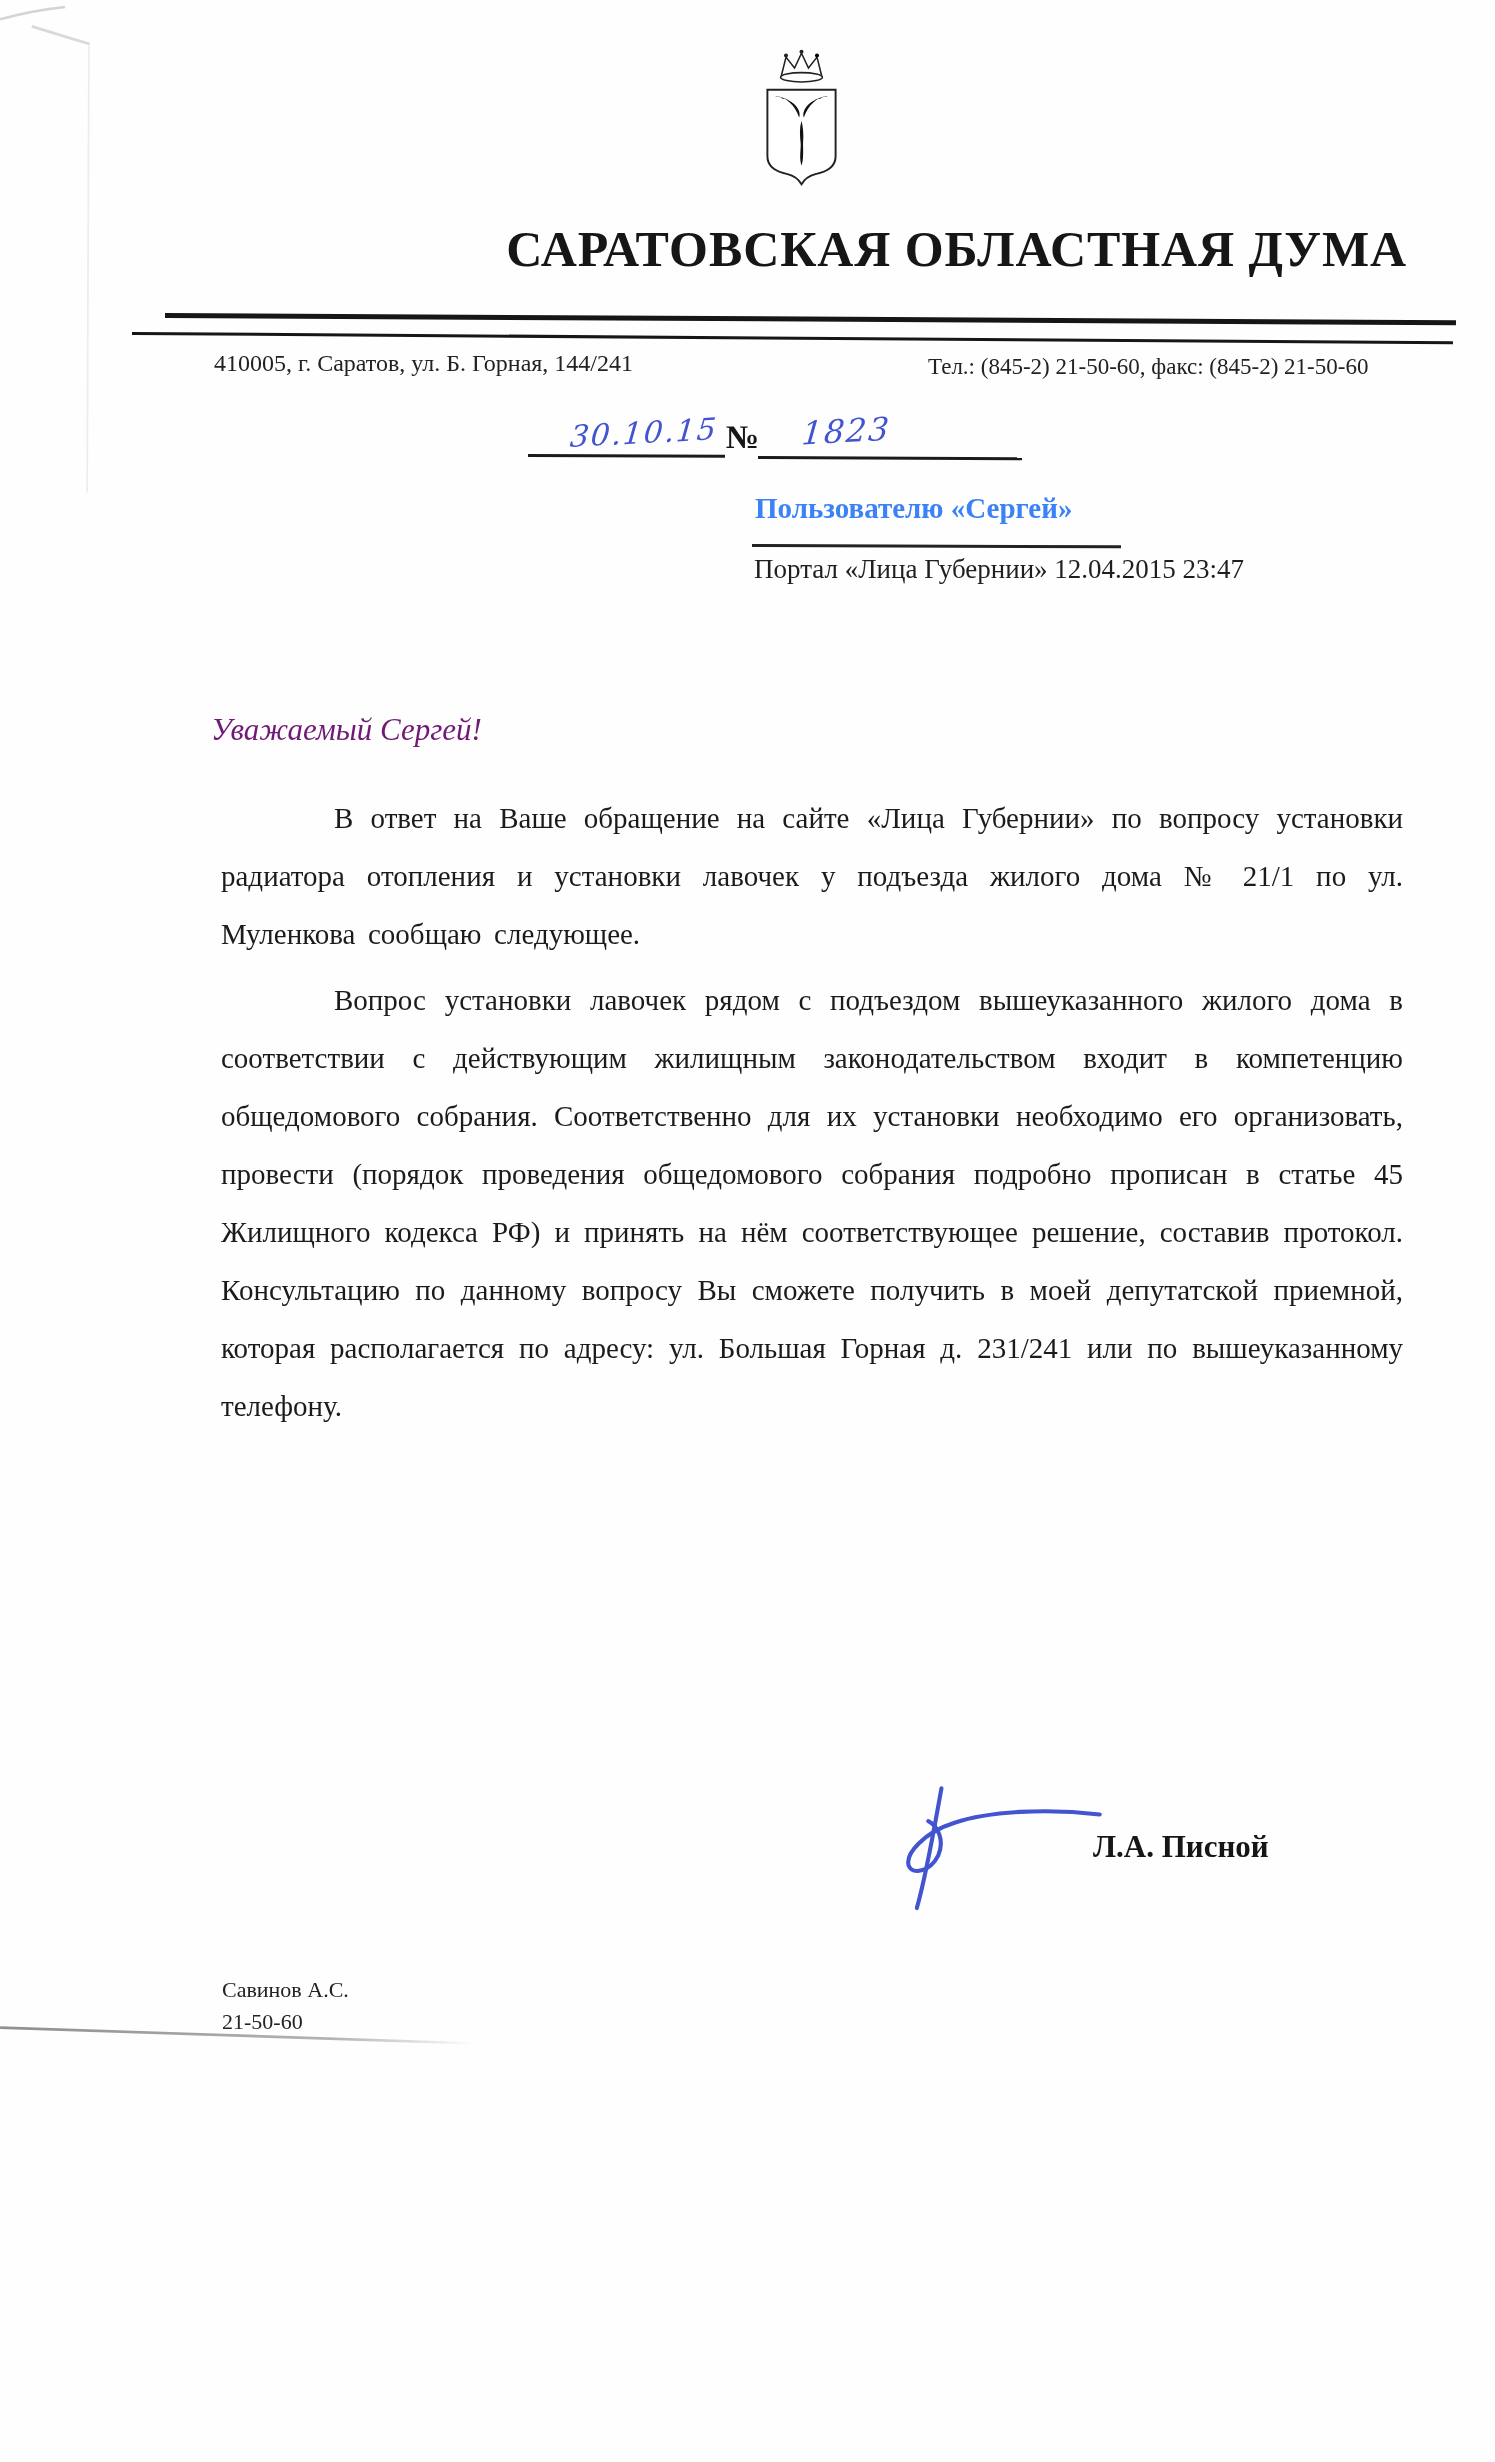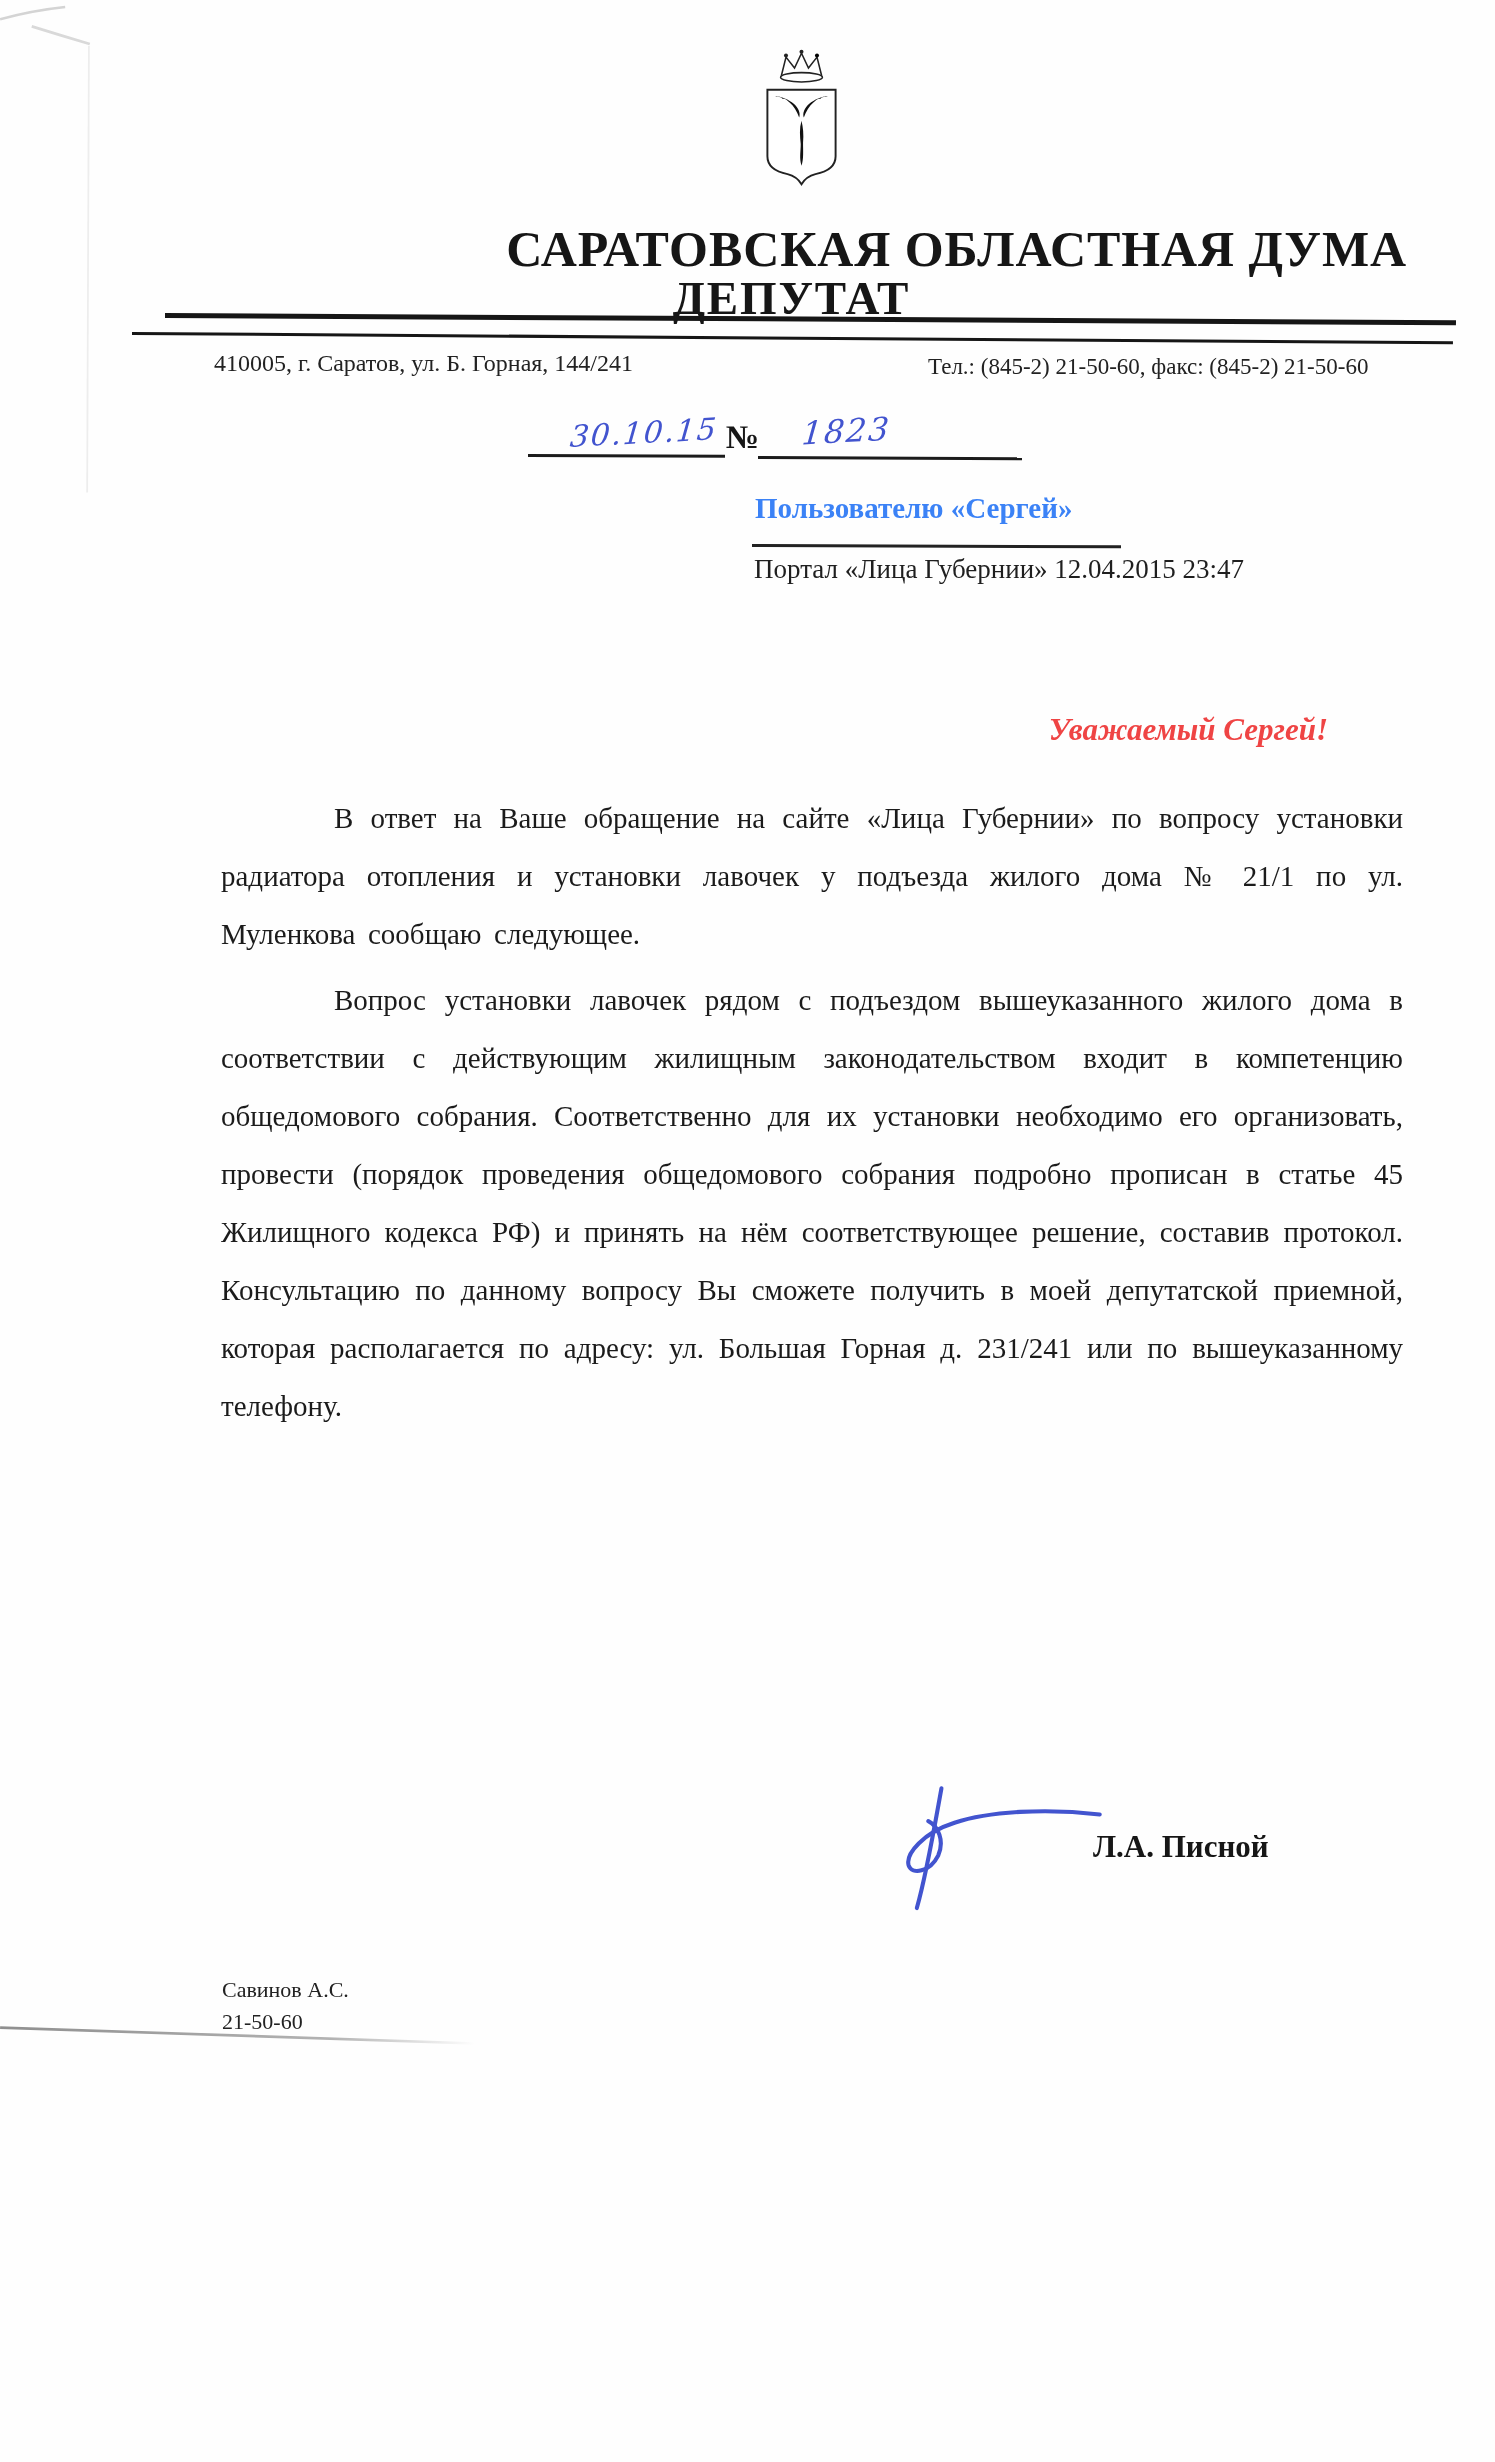--- a/index.html
+++ b/index.html
@@ -50,22 +50,22 @@
   .numero-sign { left: 726px; top: 419px; font-size: 33px; font-weight: bold; color: #161616; }
 
   
   .recipient-name { left: 755px; top: 492px; font-size: 29px; font-weight: bold; color: #3b82f6; }
   .recipient-underline { left: 752px; top: 544px; width: 369px; height: 2.6px; background: #222; transform: rotate(0.2deg); transform-origin: left center; }
   .recipient-source { left: 754px; top: 554px; font-size: 27px; color: #1f1f1f; }
 
   
   .salutation {
     left: 211px; top: 712px; width: 1117px;
-    text-align: right; font-size: 31px; font-weight: bold; font-style: italic;
-    color: #ef4444;
+    text-align: left; font-size: 31px; font-weight: normal; font-style: italic;
+    color: #701a75;
   }
   .body-text {
     left: 213px; top: 781px; width: 1198px;
     font-size: 29px; line-height: 58px; color: #1b1b1b;
     text-align: justify; text-align-last: left;
     word-spacing: 5.3px;
   }
   .body-text p { text-indent: 113px; margin: 8px; }
 
   
@@ -102,21 +102,20 @@
     <circle cx="40" cy="8" r="2.6" fill="#222"></circle>
     <circle cx="60" cy="3" r="2.6" fill="#222"></circle>
     <circle cx="80" cy="8" r="2.6"></circle>
     <path d="M16,52 H104 V138 Q104,156 78,161 Q66,164 60,174 Q54,164 42,161 Q16,156 16,138 Z" fill="#ffffff" stroke="#222" stroke-width="2.5"></path>
     <path d="M26,60 C30,62 33,60 36,64 C40,63 42,67 45,69 C50,73 54,80 57,88 C59,82 56,75 50,70 C44,65 33,60 26,60 Z" fill="#111"></path>
     <path d="M94,60 C90,62 87,60 84,64 C80,63 78,67 75,69 C70,73 66,80 63,88 C61,82 64,75 70,70 C76,65 87,60 94,60 Z" fill="#111"></path>
     <path d="M60,92 C57,102 58,112 59,122 C59,132 57,140 60,150 C63,142 62,130 62,120 C63,110 62,100 60,92 Z" fill="#111"></path>
   </svg>
 
   <div class="abs org-name">САРАТОВСКАЯ ОБЛАСТНАЯ ДУМА</div>
-  <div class="abs org-role">ДЕПУТАТ</div>
   <div class="abs rule rule-thick"></div>
   <div class="abs rule rule-thin"></div>
   <div class="abs address-left">410005,  г. Саратов, ул. Б.  Горная, 144/241</div>
   <div class="abs address-right">Тел.: (845-2)  21-50-60, факс: (845-2) 21-50-60</div>
 
   <div class="abs handwriting hw-date" style="color:#4254cf;">30.10.15</div>
   <div class="abs ref-underline ref-underline-1"></div>
   <div class="abs numero-sign">№</div>
   <div class="abs handwriting hw-number" style="color:#4254cf;">1823</div>
   <div class="abs ref-underline ref-underline-2"></div>

